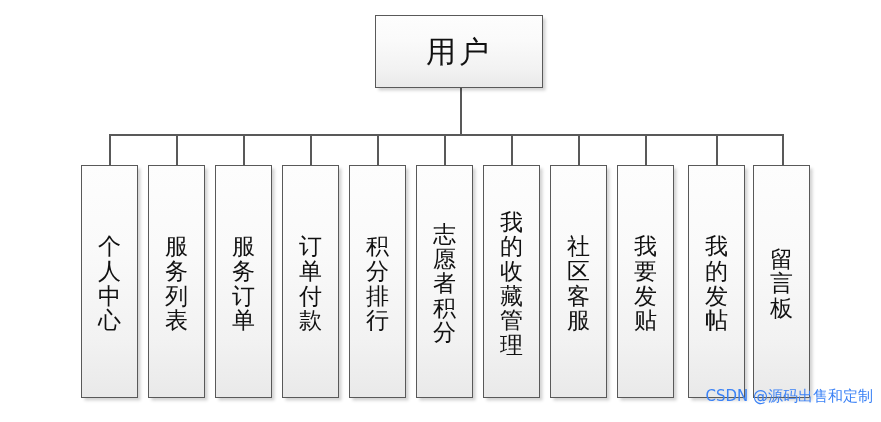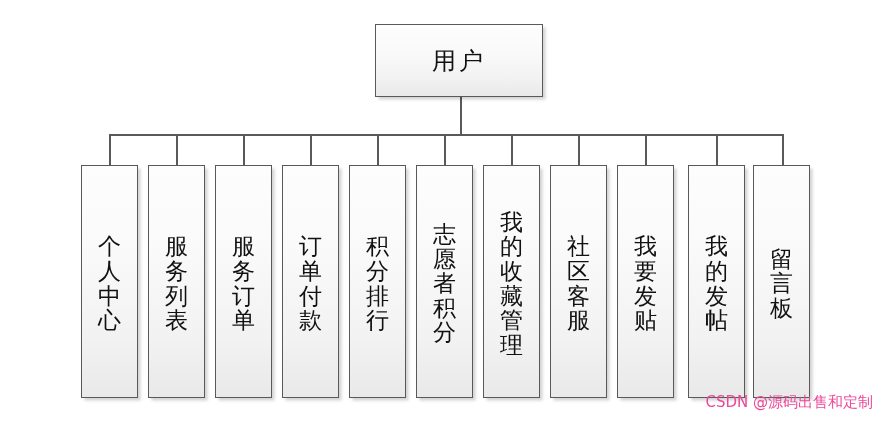--- a/index.html
+++ b/index.html
@@ -28,23 +28,22 @@
     justify-content: center;
     color: #111111;
   }
 
   
   .node.root {
     left: 375px;
     top: 15px;
     width: 168px;
     height: 73px;
-    font-size: 24px;
+    font-size: 30px;
     letter-spacing: 3px;
-    margin-top: 9px;
   }
   .root-label {
     line-height: 1;
     white-space: nowrap;
   }
 
   
   .node.leaf {
     top: 165px;
     width: 57px;
@@ -64,23 +63,23 @@
     position: absolute;
     background: #595959;
   }
   .line.v { width: 2px; }
   .line.h { height: 2px; }
 
   
   .watermark {
     position: absolute;
     right: 8px;
-    bottom: 10px;
+    bottom: 16px;
     font-size: 15px;
-    color: #ec4899;
+    color: #3b82f6;
     white-space: nowrap;
     user-select: none;
   }
 </style>
 </head>
 <body>
 
 <div id="canvas">
 
   <div class="line v" style="left:460px; top:88px; height:47px;"></div>

